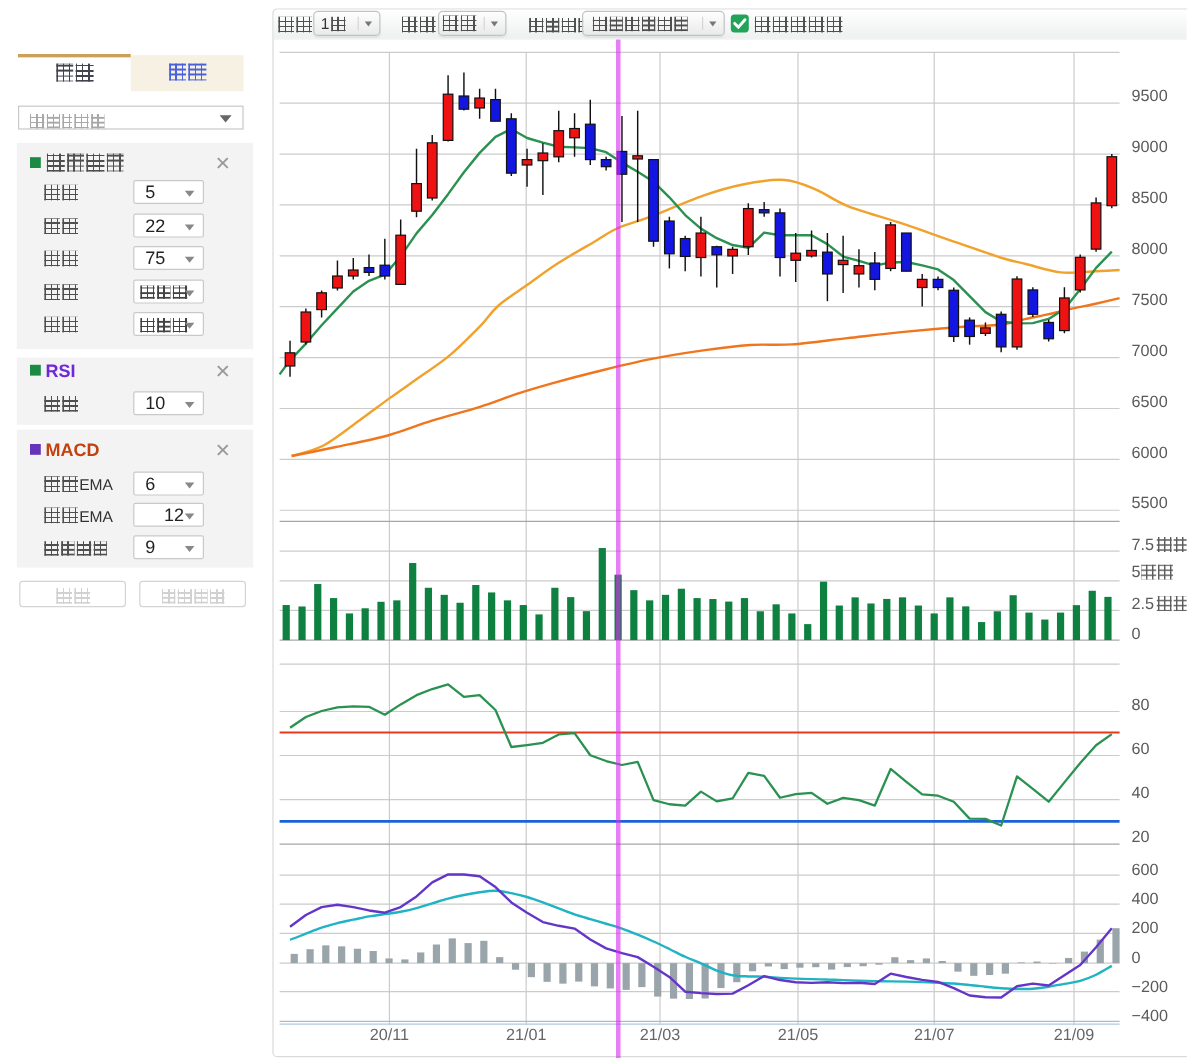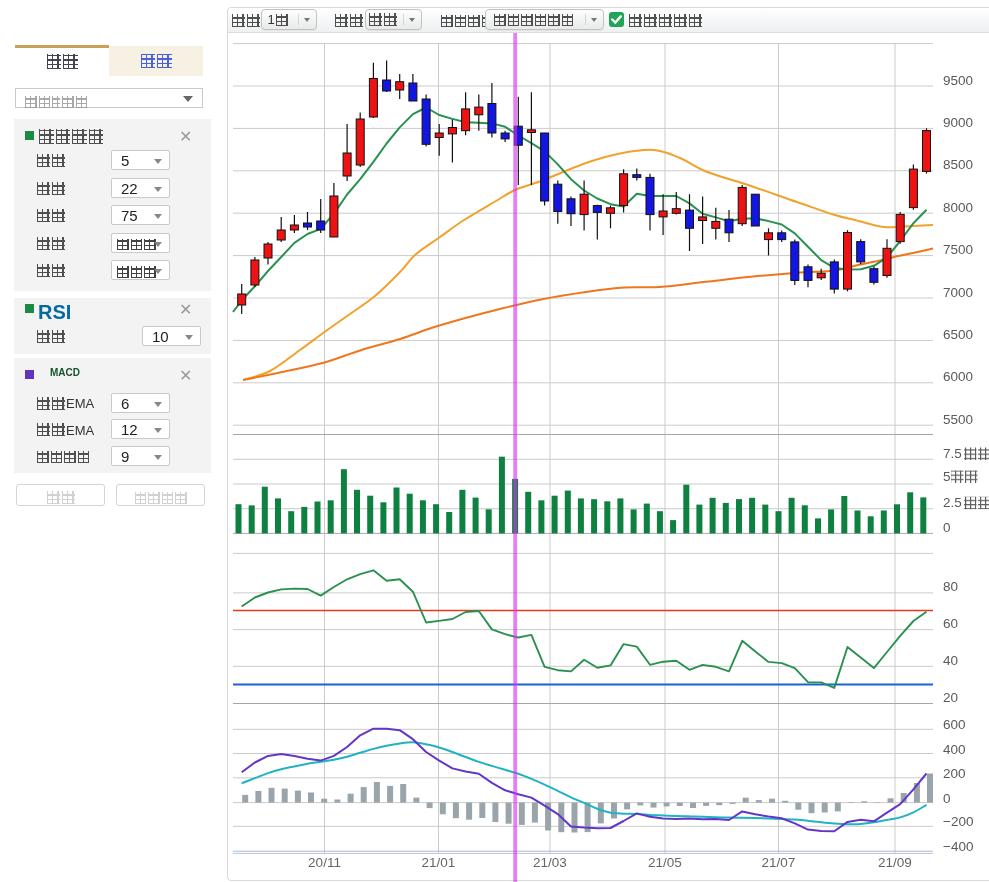--- a/index.html
+++ b/index.html
@@ -38,33 +38,33 @@
 <div class="sel" style="left:111px; top:177.7px;">22</div>
 <div class="rowlab" style="top:207.7px;"><i class="k"></i><i class="k"></i></div>
 <div class="sel" style="left:111px; top:205.2px;">75</div>
 <div class="rowlab" style="top:235.2px;"><i class="k"></i><i class="k"></i></div>
 <div class="sel" style="left:111px; top:232.7px; padding-left:4px;"><i class="k s"></i><i class="k s"></i><i class="k s"></i></div>
 <div class="rowlab" style="top:262.7px;"><i class="k"></i><i class="k"></i></div>
 <div class="sel" style="left:111px; top:260.2px; padding-left:4px;"><i class="k s"></i><i class="k s"></i><i class="k s"></i></div>
 
 <div class="panel" style="top:298px; height:56px;"></div>
 <div class="ab" style="left:24.5px; top:304px; width:9px; height:9px; background:#1b8a43;"></div>
-<div class="ab" style="left:38px; top:301px; font-weight:bold; color:#0369a1; font-size:20px;">RSI</div>
+<div class="ab" style="left:38px; top:301px; font-weight:bold; color:#6d28d9; font-size:15px;">RSI</div>
 <div class="ab" style="left:179px; top:300px; color:#999; font-size:16px;">✕</div>
 <div class="rowlab" style="top:328px;"><i class="k"></i><i class="k"></i></div>
-<div class="sel" style="left:111px; top:325.5px;margin-left:31px;">10</div>
+<div class="sel" style="left:111px; top:325.5px;">10</div>
 
 <div class="panel" style="top:358px; height:115px;"></div>
 <div class="ab" style="left:24.5px; top:370px; width:9px; height:9px; background:#6633bb;"></div>
-<div class="ab" style="left:50px; top:367px; font-weight:bold; color:#14532d; font-size:10px;">MACD</div>
+<div class="ab" style="left:38px; top:367px; font-weight:bold; color:#c2410c; font-size:15px;">MACD</div>
 <div class="ab" style="left:179px; top:366px; color:#999; font-size:16px;">✕</div>
 <div class="rowlab" style="top:395px;"><i class="k"></i><i class="k"></i><span style="font-size:13px;color:#333">EMA</span></div>
 <div class="sel" style="left:111px; top:392.5px;">6</div>
 <div class="rowlab" style="top:421.5px;"><i class="k"></i><i class="k"></i><span style="font-size:13px;color:#333">EMA</span></div>
-<div class="sel" style="left:111px; top:419px;">12</div>
+<div class="sel" style="left:111px; top:419px;text-align:center;">12</div>
 <div class="rowlab" style="top:448px;"><i class="k s"></i><i class="k s"></i><i class="k s"></i><i class="k s"></i></div>
 <div class="sel" style="left:111px; top:445.5px;">9</div>
 
 <div class="ab" style="left:16px; top:484px; width:89px; height:22px; border:1px solid #d4d4d4; border-radius:3px; background:#fff; text-align:center; padding-top:3px; color:#c9c9c9;"><i class="k"></i><i class="k"></i></div>
 <div class="ab" style="left:116px; top:484px; width:89px; height:22px; border:1px solid #d4d4d4; border-radius:3px; background:#fff; text-align:center; padding-top:3px; color:#c9c9c9;"><i class="k s"></i><i class="k s"></i><i class="k s"></i><i class="k s"></i></div>
 
 <div class="ab" style="left:227px; top:7px; width:766px; height:874px; border:1px solid #d9d9d9; border-radius:4px; background:#fff;"></div>
 <div class="ab" style="left:228px; top:8px; width:761px; height:24.5px; background:linear-gradient(#ffffff,#eef0f1); border-bottom:1px solid #dcdcdc; border-radius:4px 4px 0 0;"></div>
 <div class="ab" style="left:231px; top:12px; color:#333; font-size:14px;"><i class="k"></i><i class="k"></i></div>
 <div class="btn" style="left:261px; top:9px; width:56px;">

